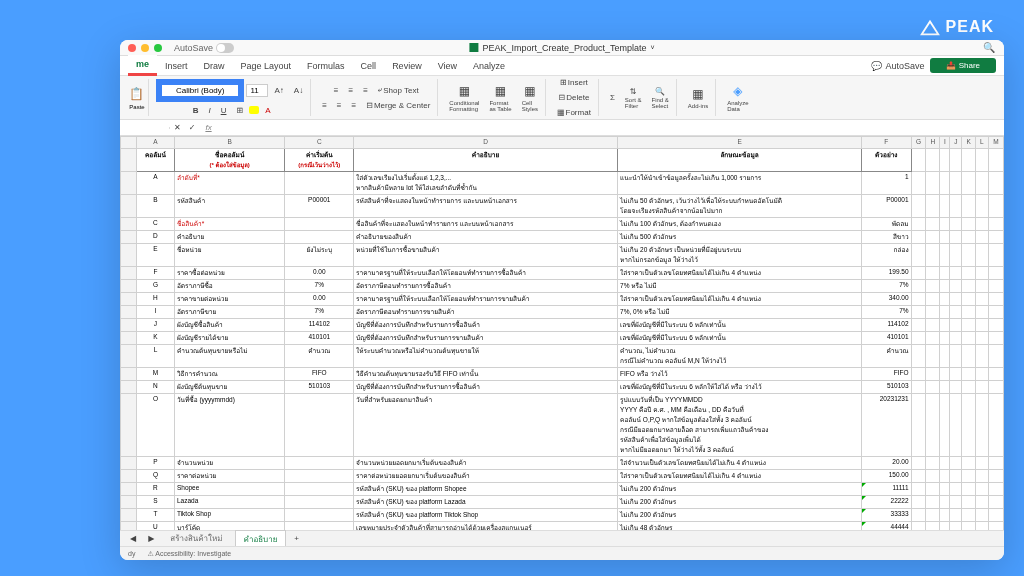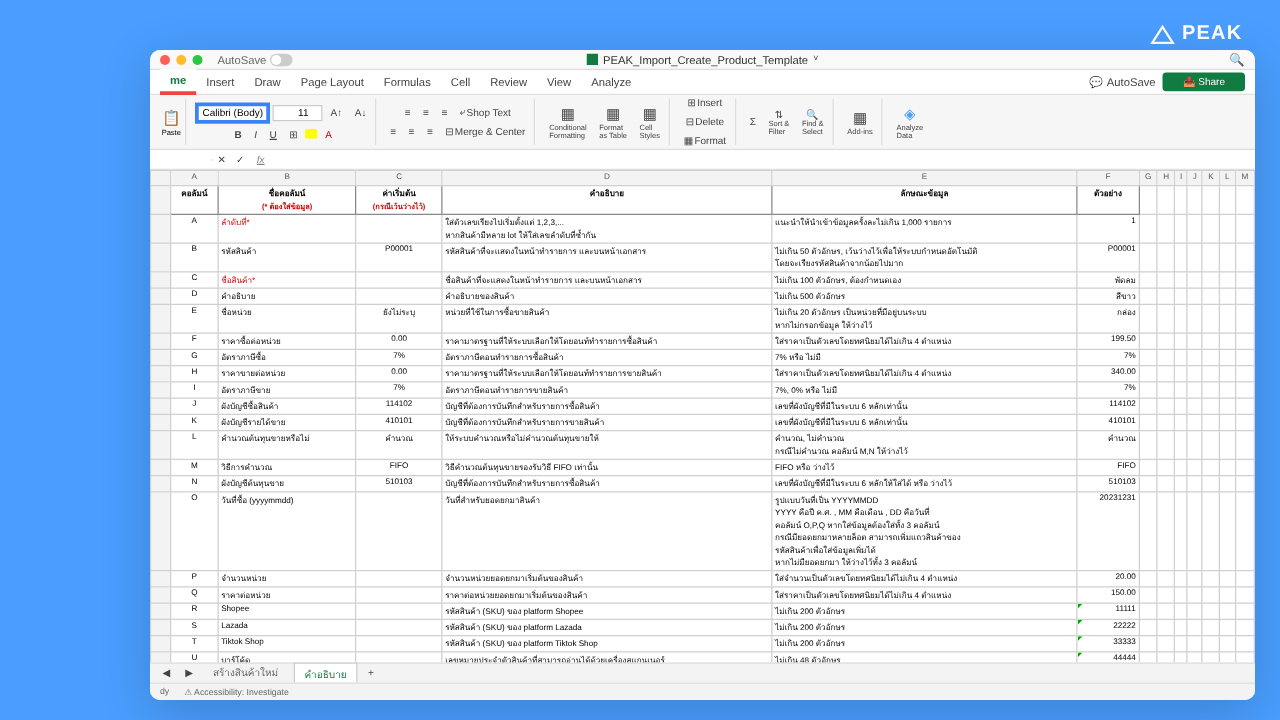--- a/index.html
+++ b/index.html
@@ -21,22 +21,22 @@
 .tabs .tab { padding: 4px 8px; color: #444; cursor: pointer; }
 .tabs .tab.active { background: #fff; border-bottom: 4px solid #ef4444; color: #107c41; font-weight: 600; }
 .tabs .right { margin-left: auto; display: flex; align-items: center; gap: 6px; }
 .comments { display: flex; align-items: center; gap: 3px; color: #444; }
 .share-btn { background: #107c41; color: #fff; padding: 3px 16px; border-radius: 3px; font-size: 8px; }
 .ribbon { display: flex; align-items: center; padding: 3px 6px; height: 44px; background: #f6f6f6; border-bottom: 1px solid #ddd; font-size: 8px; gap: 4px; }
 .rgroup { display: flex; flex-direction: column; align-items: center; gap: 2px; padding: 0 3px; border-right: 1px solid #ddd; height: 100%; justify-content: center; }
 .rgroup:last-child { border-right: none; }
 .rrow { display: flex; align-items: center; gap: 2px; }
 .rbtn { padding: 1px 3px; color: #444; border: 1px solid transparent; border-radius: 2px; cursor: pointer; display: flex; align-items: center; gap: 1px; }
-.font-sel { border: 3px solid #3b82f6; padding: 1px 3px; font-size: 8px; min-width: 58px; background: #fff; }
-.size-sel { border: 1px solid #ccc; padding: 1px 19px; font-size: 8px; width: 22px; background: #fff; }
+.font-sel { border: 6px solid #3b82f6; padding: 1px 14px; font-size: 8px; min-width: 58px; background: #fff; }
+.size-sel { border: 1px solid #ccc; padding: 1px 3px; font-size: 8px; width: 22px; background: #fff; }
 .big-icon { width: 16px; height: 16px; display: flex; align-items: center; justify-content: center; font-size: 12px; }
 .formula-bar { display: flex; align-items: center; height: 16px; background: #fff; border-bottom: 1px solid #ddd; font-size: 8px; }
 .name-box { width: 50px; padding: 1px 4px; border-right: 1px solid #ddd; color: #666; }
 .fx { padding: 0 6px; font-style: italic; color: #888; text-decoration: underline; }
 .sheet { flex: 1; overflow: auto; background: #fff; }
 table { border-collapse: collapse; font-size: 6.5px; width: 100%; }
 th, td { border: 1px solid #d0d0d0; padding: 1px 2px; text-align: left; vertical-align: top; height: 11px; overflow: hidden; white-space: nowrap; }
 .colhead { background: #f3f3f3; text-align: center; font-weight: normal; color: #555; height: 12px; position: sticky; top: 0; }
 .rowhead { background: #f3f3f3; text-align: center; font-weight: normal; color: #555; width: 16px; }
 .hdr { background: #fff; font-weight: 600; text-align: center; border: 1px solid #888; }

